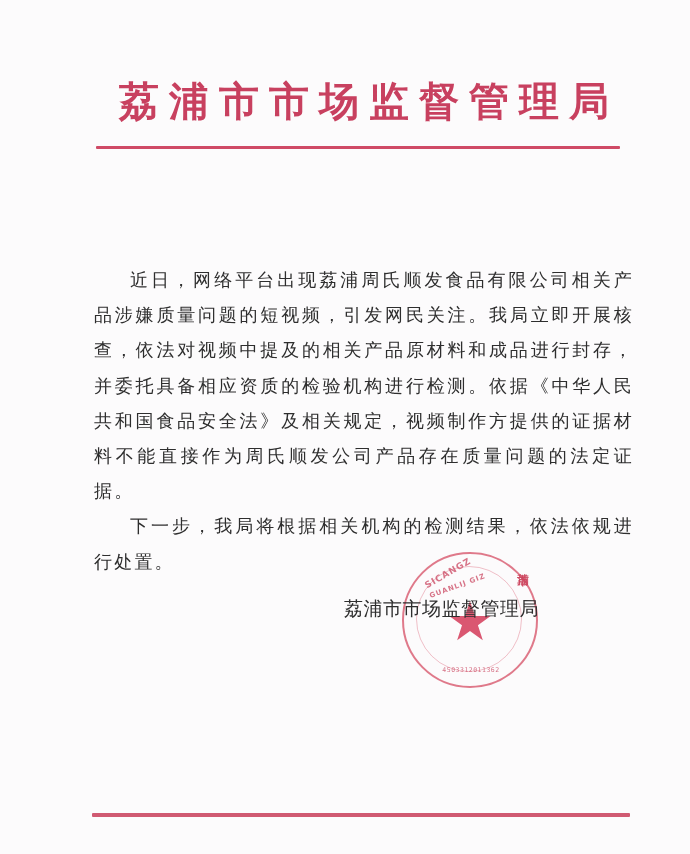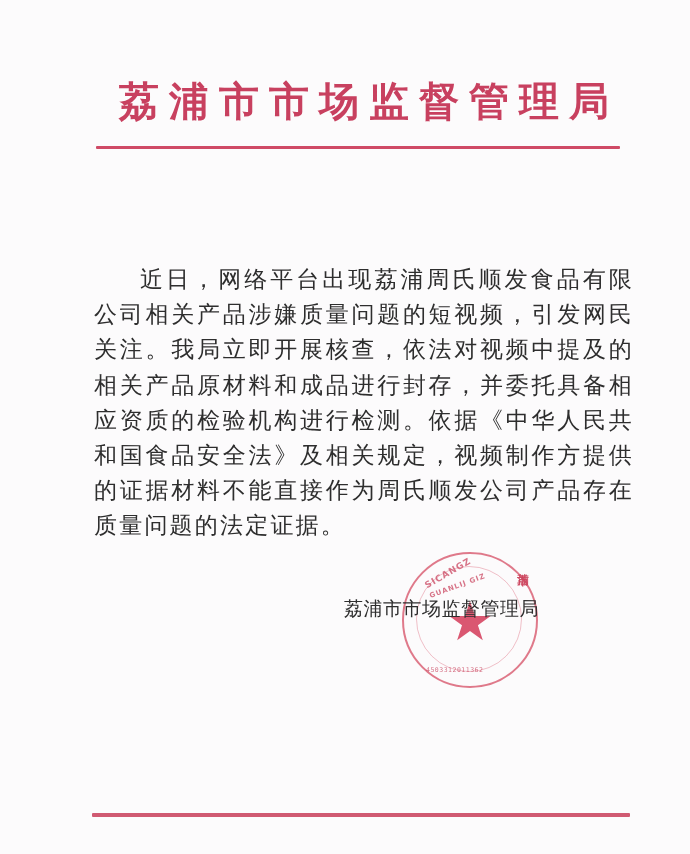--- a/index.html
+++ b/index.html
@@ -23,21 +23,21 @@
     background:#cf4a66; border-radius:1px;
   }
   .doc-title {
     position:absolute; left:0; top:187px; width:690px; text-align:center;
     font-family:"DejaVu Sans","Liberation Sans",sans-serif;
     font-weight:bold; font-size:25px; letter-spacing:1px; color:#2b2b2b;
     line-height:32px;
   }
   .body-text {
     position:absolute; left:78px; top:262px; width:540px;
-    font-size:23px; line-height:35.2px; letter-spacing:2.2px;
+    font-size:18px; line-height:35.2px; letter-spacing:2.2px;
     color:#2e2e2e; text-align:justify;
   }
   .para { margin:0; text-indent:2em; }
   .para + .para { margin-top:0; }
   .signature {
     position:absolute; left:328px; top:590px; width:240px;
     font-size:19px; line-height:36px; color:#2e2e2e; letter-spacing:0.5px;
     z-index:2;
   }
   .sig-org { display:block; text-align:left; }
@@ -53,21 +53,21 @@
   }
   .stamp-star {
     position:absolute; left:38px; top:40px; width:56px; height:56px;
     color:rgba(212,58,88,0.85); font-size:54px; line-height:56px; text-align:center;
   }
   .stamp-arc-text {
     position:absolute; font-family:"DejaVu Sans","Liberation Sans",sans-serif;
     color:rgba(205,80,105,0.8); font-size:9px; font-weight:bold; letter-spacing:1px;
   }
   .stamp-code {
-    position:absolute; left:22px; top:112px; width:90px; 
+    position:absolute; left:22px; top:112px; width:90px; text-align:center;
     font-family:"DejaVu Sans Mono","Liberation Mono",monospace;
     font-size:6.5px; color:rgba(205,80,105,0.8); letter-spacing:0.5px;
   }
   .stamp-cn {
     position:absolute; right:6px; top:10px; width:16px;
     font-size:12px; line-height:14px; color:rgba(205,70,95,0.8);
     writing-mode:vertical-rl;
   }
   .rule-bottom {
     position:absolute; left:76px; top:813px; width:538px; height:4px;
@@ -78,20 +78,21 @@
 <body>
 
 <div class="page">
 
   <div class="header-title">荔浦市市场监督管理局</div>
   <div class="rule-top"></div>
 
 
   <div class="body-text">
     <p class="para">近日，网络平台出现荔浦周氏顺发食品有限公司相关产品涉嫌质量问题的短视频，引发网民关注。我局立即开展核查，依法对视频中提及的相关产品原材料和成品进行封存，并委托具备相应资质的检验机构进行检测。依据《中华人民共和国食品安全法》及相关规定，视频制作方提供的证据材料不能直接作为周氏顺发公司产品存在质量问题的法定证据。</p>
+    <p class="para">下一步，我局将根据相关机构的检测结果，依法依规进行处置。</p>
   </div>
 
   <div class="stamp">
     <div class="stamp-inner"></div>
     <div class="stamp-arc-text" style="left:18px;top:14px;transform:rotate(-30deg);">SICANGZ</div>
     <div class="stamp-arc-text" style="left:24px;top:28px;transform:rotate(-20deg);font-size:7px;">GUANLIJ GIZ</div>
     <div class="stamp-cn">荔浦市市场</div>
     <div class="stamp-star">★</div>
     <div class="stamp-code">4503312011362</div>
   </div>

